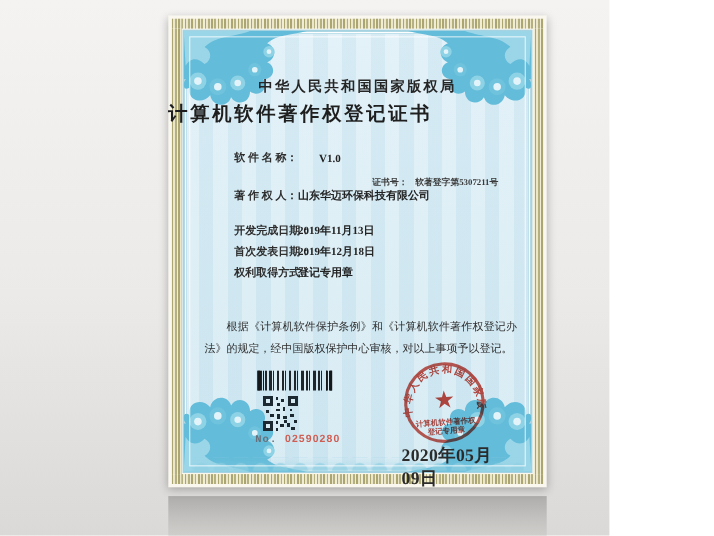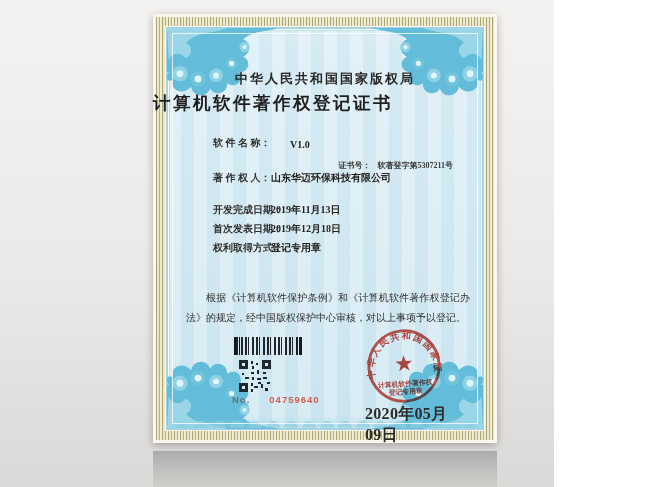--- a/index.html
+++ b/index.html
@@ -49,21 +49,21 @@
   
   .barcode{position:absolute;left:81px;top:323px;width:68px;height:18px;
     background:
       linear-gradient(90deg,#15181a 0 3px,rgba(0,0,0,0) 3px 5px,#15181a 5px 6px,rgba(0,0,0,0) 6px 62px,#15181a 62px 63px,rgba(0,0,0,0) 63px 65px,#15181a 65px 68px),
       repeating-linear-gradient(90deg,#20262a 0 2px,rgba(0,0,0,0) 2px 3px,#20262a 3px 4px,rgba(0,0,0,0) 4px 7px,#20262a 7px 9px,rgba(0,0,0,0) 9px 11px);}
   
   .qr{position:absolute;left:85px;top:346px;width:34px;height:32px;}
   
   .serial{position:absolute;left:79px;top:380px;font-size:9.5px;font-weight:bold;letter-spacing:1px;
           font-family:"Liberation Sans","DejaVu Sans",sans-serif;}
-  .serial .pfx{color:#67707a;margin-right:19px;}
+  .serial .pfx{color:#67707a;margin-right:7px;font-family:Liberation Mono, monospace;}
   .serial .num{color:#cf5d52;}
   
   .issue-date{position:absolute;left:212px;top:390px;width:86px;font-size:16px;font-weight:bold;
               color:#2b2b2b;letter-spacing:.3px;z-index:2;}
   
   .seal{position:absolute;left:211px;top:312px;width:80px;height:80px;z-index:3;
         opacity:.92;mix-blend-mode:multiply;transform:rotate(-4deg);}
 </style>
 </head>
 <body>
@@ -183,21 +183,21 @@
           <rect x="22" y="17" width="2" height="2"></rect>
         <rect x="9" y="18" width="2" height="2"></rect>
           <rect x="12" y="20" width="3" height="2"></rect>
           <rect x="17" y="19" width="2" height="3"></rect>
         <rect x="20" y="22" width="3" height="2"></rect>
           <rect x="9" y="23" width="2" height="2"></rect>
           <rect x="15" y="17" width="2" height="2"></rect>
       </g>
     </svg>
     <div class="serial">
-      <span class="pfx">No.</span><span class="num">04759640</span>
+      <span class="pfx">No.</span><span class="num">02590280</span>
     </div>
 
     <div class="issue-date">2020年05月09日</div>
     <svg class="seal" viewBox="0 0 100 100">
       <defs>
           <path id="sealArc" d="M 14,66 A 38,38 0 1 1 86,66" fill="none"></path>
         </defs>
       <circle cx="50" cy="50" r="44" fill="none" stroke="#c63a30" stroke-width="3.6" opacity=".9"></circle>
       <text font-size="11.5" font-weight="bold" fill="#c63a30" letter-spacing="2.2">
         <textPath href="#sealArc" startOffset="2%">中华人民共和国国家版权局</textPath>

